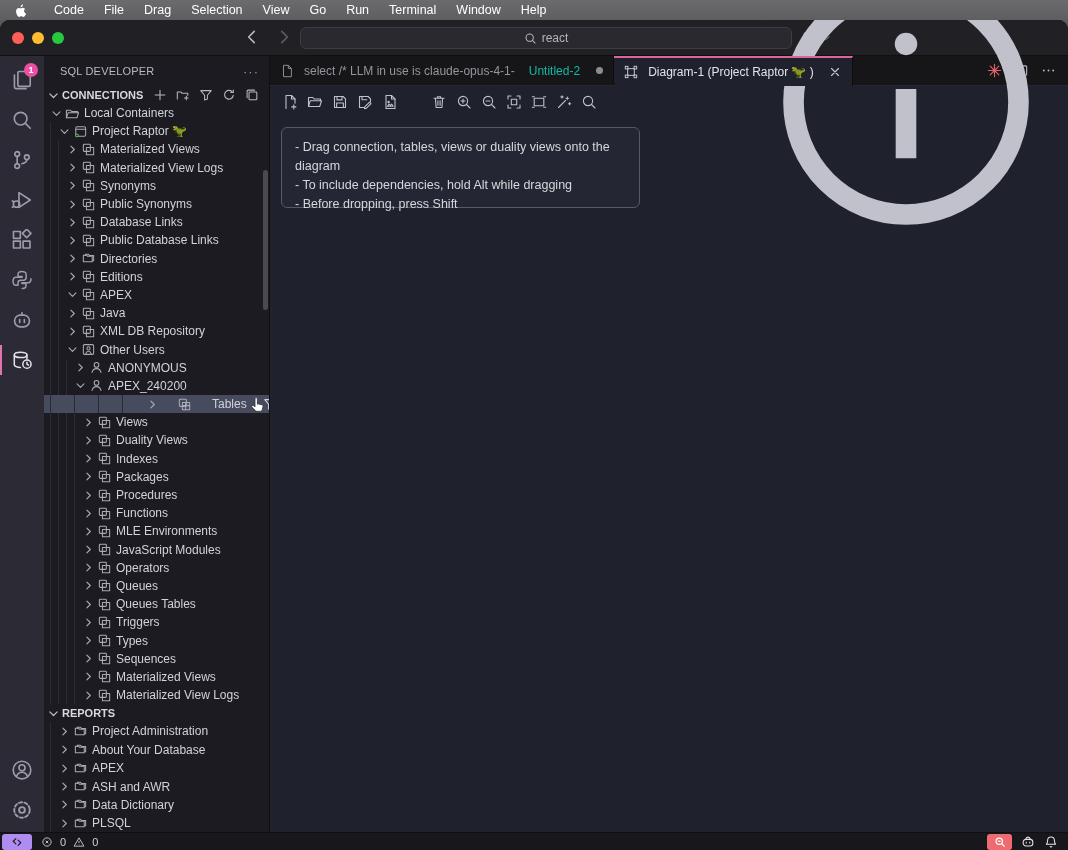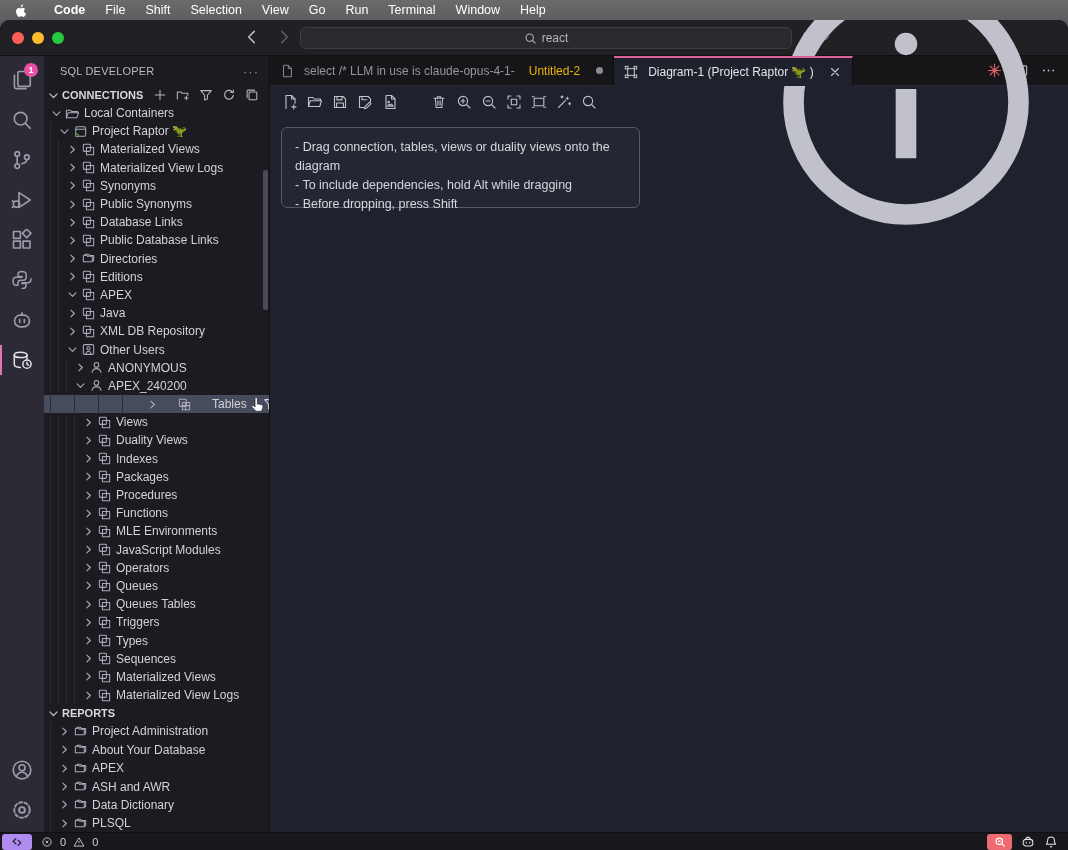--- a/index.html
+++ b/index.html
@@ -5,21 +5,21 @@
   * { margin:0; padding:0; box-sizing:border-box; }
   html,body { width:1068px; height:850px; overflow:hidden; background:#3a3a3c;
     font-family:"Liberation Sans", sans-serif; -webkit-font-smoothing:antialiased; }
   .desktop { width:1068px; height:850px; background:#59595c; position:relative; }
 
   
   .menubar { height:20px; background:linear-gradient(#6b6b6e,#5e5e61); display:flex; align-items:center;
     color:#fff; font-size:12.5px; padding-left:14px; position:relative; z-index:5; }
   .menubar .apple { width:14px; height:15px; margin-right:16px; color:#fff; }
   .menubar .mitem { padding:0 10px; }
-  .menubar .mitem.app { font-weight:700;text-align:center; }
+  .menubar .mitem.app { font-weight:400;text-align:center; }
 
   
   .window { position:absolute; left:0; top:20px; width:1068px; height:830px; background:#1f1f24;
     border-radius:10px 10px 0 0; overflow:hidden; box-shadow:0 0 0 1px #111 inset; }
 
   
   .titlebar { height:36px; background:#202025; position:relative; border-bottom:1px solid #101013; }
   .traffic { position:absolute; left:12px; top:12px; display:flex; gap:8px; }
   .tl { width:12px; height:12px; border-radius:50%; }
   .nav { position:absolute; left:243px; top:8px; display:flex; gap:14px; color:#b9bac1; }
@@ -70,21 +70,21 @@
   .hand-cursor { position:absolute; right:2px; top:1px; width:18px; height:18px; z-index:4; }
   .sb-scroll { position:absolute; right:1px; top:114px; width:5px; height:140px; background:#4a4a52; border-radius:3px; }
   .reports-wrap .row { height:18.4px; }
 
   
   .editor { flex:1; background:#1f212d; display:flex; flex-direction:column; position:relative; }
   .tabbar { height:30px; background:#161619; display:flex; border-bottom:1px solid #2c2436; }
   .tab { display:flex; align-items:center; padding:0 10px; font-size:12px; border-right:1px solid #0d0d10; gap:10px; position:relative; }
   .tab .icon { width:14px; height:14px; color:#8f909a; flex:0 0 auto; }
   .tab.inactive { color:#94959e; background:#161619; }
-  .tab.inactive .secondary { color:#eab308; margin-left:4px; }
+  .tab.inactive .secondary { color:#14b8a6; margin-left:4px; }
   .tab.active { background:#1f212d; color:#e2e3e8; border-top:2px solid #dc639c; margin-bottom:-1px; }
   .tab.active .icon { color:#c8c9d1; }
   .mod-dot { width:7px; height:7px; border-radius:50%; background:#8b8c96; margin-left:6px; flex:0 0 auto; }
   .tab-close { width:14px; height:14px; color:#b8b9c1; margin-left:4px; }
   .tab-actions { margin-left:auto; display:flex; align-items:center; gap:12px; padding-right:12px; }
   .tab-actions .icon { width:15px; height:15px; color:#b8b9c1; }
   .tab-actions .burst { color:#e0606b; }
 
   .dtoolbar { height:32px; display:flex; align-items:center; padding:0 12px; color:#c0c1ca; }
   .dtoolbar .dt-left { display:flex; gap:9px; align-items:center; }
@@ -116,21 +116,21 @@
 <body>
 
 <div class="desktop">
 
   <div class="menubar">
     <span class="apple icon">
         <svg viewBox="0 0 16 16">
           <path fill="currentColor" d="M11.4 8.7c0-1.6 1.3-2.4 1.4-2.4-.8-1.1-2-1.3-2.4-1.3-1-.1-2 .6-2.5.6-.5 0-1.3-.6-2.2-.6-1.1 0-2.2.7-2.8 1.7-1.2 2.1-.3 5.2.9 6.9.6.8 1.3 1.7 2.2 1.7.9 0 1.2-.6 2.3-.6 1.1 0 1.4.6 2.3.6 1 0 1.6-.8 2.2-1.7.7-1 1-1.9 1-2 0 0-1.9-.7-2.4-2.9zM9.6 3.2c.5-.6.8-1.4.7-2.2-.7 0-1.5.5-2 1.1-.4.5-.8 1.3-.7 2.1.8.1 1.6-.4 2-1z"></path>
         </svg>
       </span>
-    <span id="menu-items"><span class="mitem app">Code</span><span class="mitem">File</span><span class="mitem">Shift</span><span class="mitem">Selection</span><span class="mitem">View</span><span class="mitem">Go</span><span class="mitem">Run</span><span class="mitem">Terminal</span><span class="mitem">Window</span><span class="mitem">Help</span></span>
+    <span id="menu-items"><span class="mitem app">Code</span><span class="mitem">File</span><span class="mitem">Drag</span><span class="mitem">Selection</span><span class="mitem">View</span><span class="mitem">Go</span><span class="mitem">Run</span><span class="mitem">Terminal</span><span class="mitem">Window</span><span class="mitem">Help</span></span>
   </div>
 
   <div class="window">
 
     <div class="titlebar">
       <div class="traffic">
         <span class="tl" style="background:#ff5f57"></span>
         <span class="tl" style="background:#febc2e"></span>
         <span class="tl" style="background:#28c840"></span>
       </div>

